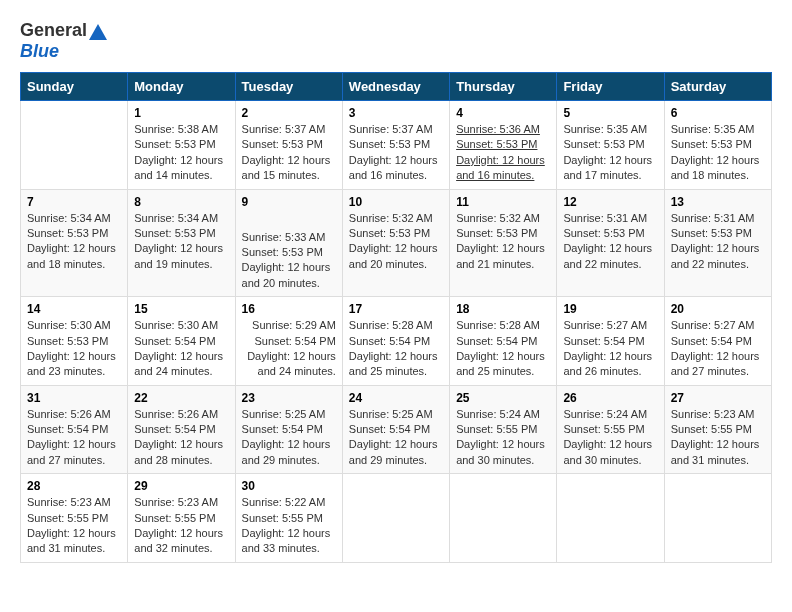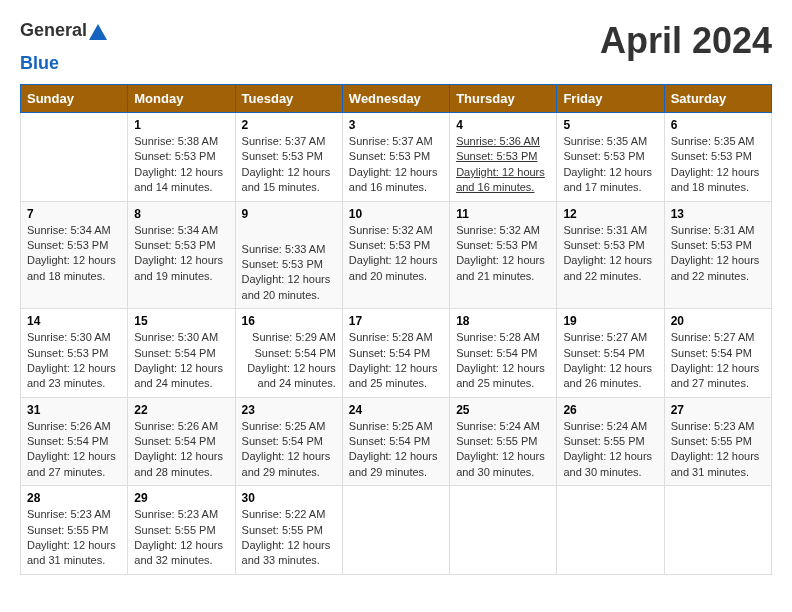--- a/index.html
+++ b/index.html
@@ -13,21 +13,20 @@
     .header-section {
       display: flex;
       justify-content: space-between;
       align-items: flex-start;
       margin-bottom: 10px;
     }
     .logo {
       display: flex;
       flex-direction: column;
       align-items: flex-start;
-      gap: 12px;
     }
     .logo-row {
       display: flex;
       align-items: center;
     }
     .title-section {
       text-align: right;
     }
     .month-year {
       font-size: 36px;
@@ -37,21 +36,21 @@
     .location {
       font-size: 16px;
       color: #333;
     }
     .calendar-table {
       width: 100%;
       border-collapse: collapse;
       font-size: 11px;
     }
     .calendar-table th {
-      background-color: #a16207;
+      background-color: #0c4a6e;
       color: #fff;
       text-align: left;
       padding: 6px 6px;
       font-size: 13px;
       font-weight: bold;
       border: 1px solid #1565c0;
     }
     .calendar-table td {
       vertical-align: top;
       padding: 5px 6px;
@@ -86,25 +85,24 @@
 
 <div class="header-section">
   <div class="logo">
     <div class="logo-row">
       <span style="font-size:18px;font-weight:bold;color:#333;">General</span>
       <svg width="18" height="18" viewBox="0 0 18 18" style="margin-left:2px;">
         <polygon points="0,18 9,2 18,18" fill="#1565c0"></polygon>
       </svg>
     </div>
     <div>
-      <span style="font-size:18px;font-weight:bold;color:#1565c0;">Blue</span>
+      <span style="font-size:18px;font-weight:bold;color:#1565c0;font-style:italic;">Blue</span>
     </div>
   </div>
   <div class="title-section">
-    <div class="month-year">April 2024</div>
   </div>
 </div>
 
 <table class="calendar-table">
   <thead>
     <tr>
     <th>Sunday</th>
         <th>Monday</th>
         <th>Tuesday</th>
         <th>Wednesday</th>

